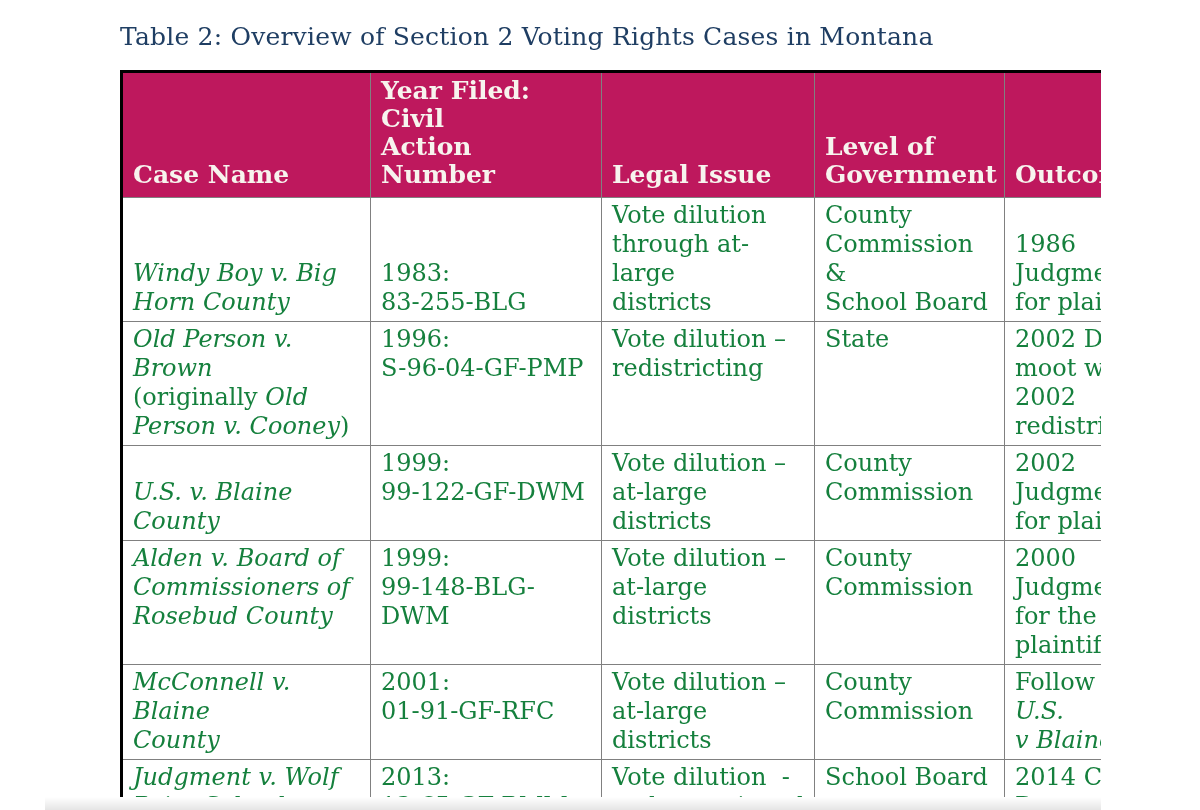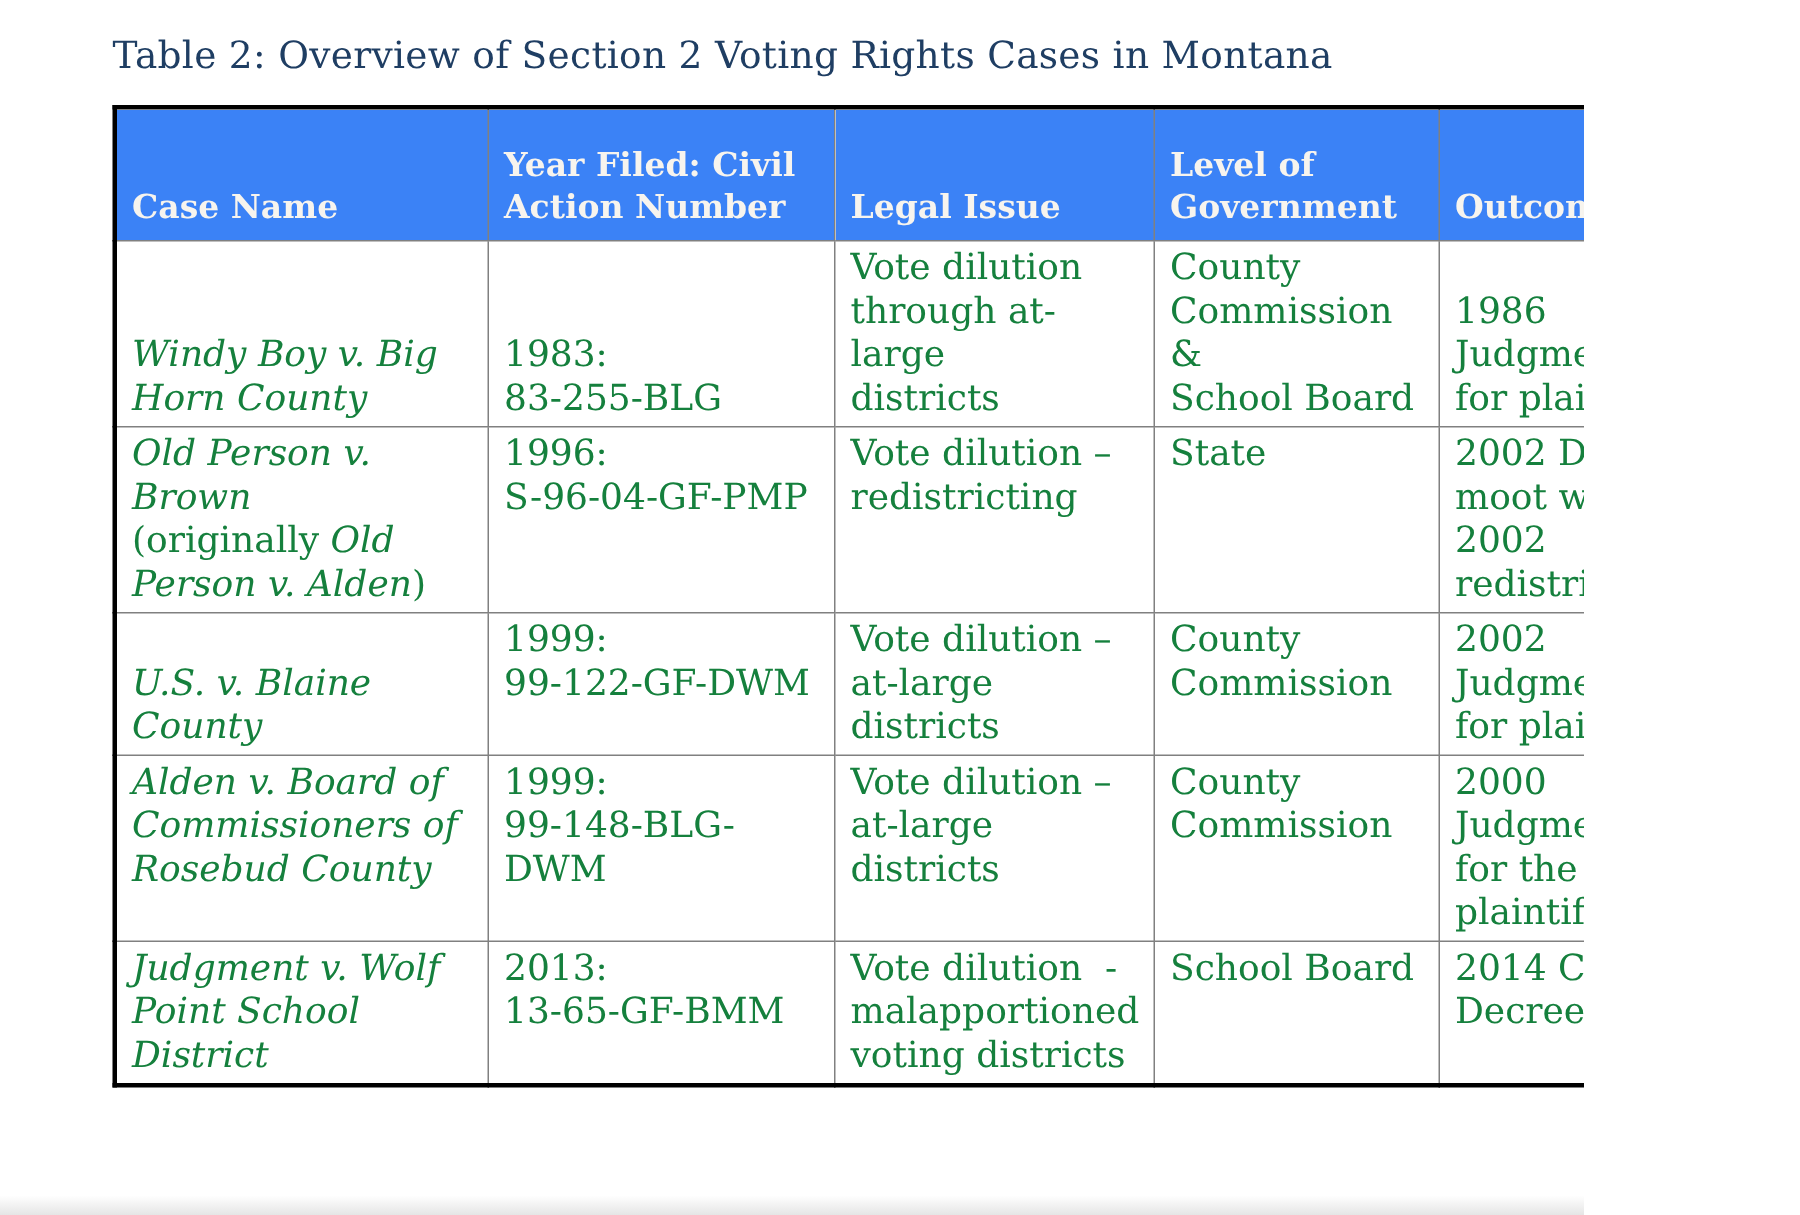--- a/index.html
+++ b/index.html
@@ -2,20 +2,21 @@
 <html><head>
 <meta charset="utf-8">
 <style>
   html,body{margin:0;padding:0;background:#ffffff;}
   .page{
     position:relative;
     width:1056px;height:810px;
     background:#ffffff;
     overflow:hidden;
     font-family:"DejaVu Serif","Liberation Serif",serif;
+    margin-left:45px;
   }
   .doc-title{
     position:absolute;
     left:75px;top:22px;
     font-size:25px;
     letter-spacing:0.2px;
     color:#1f3e63;
     white-space:nowrap;
   }
   table.cases{
@@ -26,24 +27,24 @@
     table-layout:fixed;
     border:3px solid #000000;
   }
   table.cases th, table.cases td{
     border:1px solid #808080;
     white-space:pre-line;
     overflow:hidden;
     text-align:left;
   }
   table.cases th{
-    background:#3b82f6;
+    background:#be185d;
     color:#f7f4ee;
     font-weight:bold;
-    font-size:22px;
+    font-size:25px;
     line-height:28px;
     vertical-align:bottom;
     padding:4px 8px 8px 10px;
   }
   table.cases td{
     color:#15803d;
     font-size:24px;
     line-height:29px;
     vertical-align:top;
     padding:3px 8px 4px 10px;
@@ -92,21 +93,21 @@
 districts</span></td>
           <td><span>County
 Commission &amp;
 School Board</span></td>
           <td class="vb"><span>1986 Judgment
 for plaintiffs</span></td>
         </tr>
         <tr style="height: 100px;">
           <td><i>Old Person v. Brown
 </i><span>(originally </span><i>Old
-Person v. Alden</i><span>)</span></td>
+Person v. Cooney</i><span>)</span></td>
           <td><span>1996:
 S-96-04-GF-PMP</span></td>
           <td><span>Vote dilution –
 redistricting</span></td>
           <td><span>State</span></td>
           <td><span>2002 Decision
 moot with 2002
 redistricting</span></td>
         </tr>
         <tr style="height: 60px;">
@@ -126,20 +127,32 @@
 Rosebud County</i></td>
           <td><span>1999:
 99-148-BLG-DWM</span></td>
           <td><span>Vote dilution –
 at-large districts</span></td>
           <td><span>County
 Commission</span></td>
           <td><span>2000 Judgment
 for the plaintiffs</span></td>
         </tr>
+        <tr style="height: 60px;">
+          <td><i>McConnell v. Blaine
+County</i></td>
+          <td><span>2001:
+01-91-GF-RFC</span></td>
+          <td><span>Vote dilution –
+at-large districts</span></td>
+          <td><span>County
+Commission</span></td>
+          <td><span>Follow up to </span><i>U.S.
+v Blaine</i></td>
+        </tr>
         <tr style="height: 91px;">
           <td><i>Judgment v. Wolf
 Point School District</i></td>
           <td><span>2013:
 13-65-GF-BMM</span></td>
           <td><span>Vote dilution &nbsp;-
 malapportioned
 voting districts</span></td>
           <td><span>School Board</span></td>
           <td><span>2014 Consent

